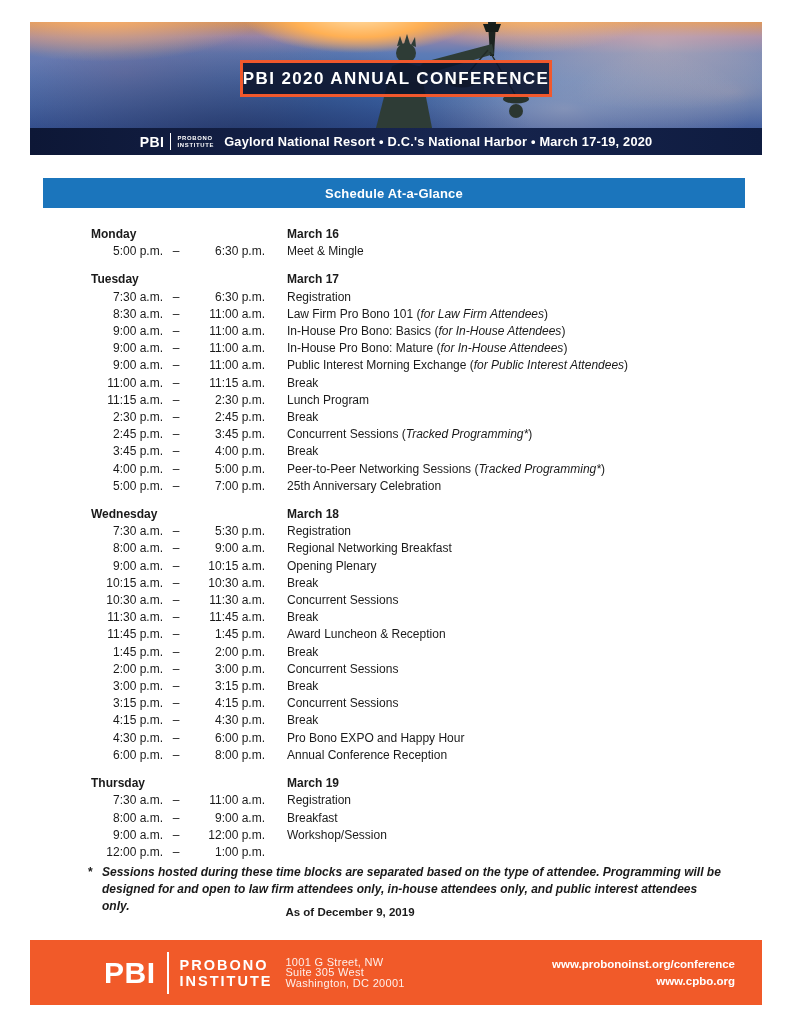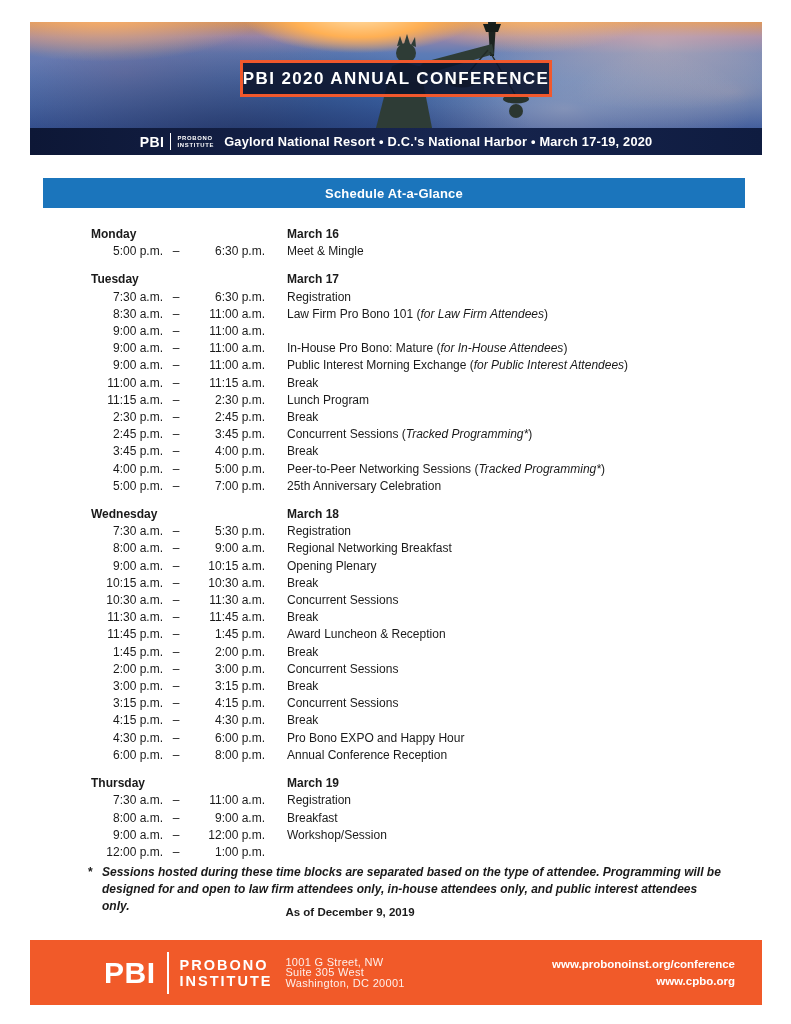--- a/index.html
+++ b/index.html
@@ -165,20 +165,21 @@
         <div class="srow">
           <div class="t start">8:30 a.m.</div>
           <div class="t dash">–</div>
           <div class="t end">11:00 a.m.</div>
           <div class="sess">Law Firm Pro Bono 101 (<i>for Law Firm Attendees</i>)</div>
         </div>
         <div class="srow">
           <div class="t start">9:00 a.m.</div>
           <div class="t dash">–</div>
           <div class="t end">11:00 a.m.</div>
+          <div class="sess">In-House Pro Bono: Basics (<i>for In-House Attendees</i>)</div>
         </div>
         <div class="srow">
           <div class="t start">9:00 a.m.</div>
           <div class="t dash">–</div>
           <div class="t end">11:00 a.m.</div>
           <div class="sess">In-House Pro Bono: Mature (<i>for In-House Attendees</i>)</div>
         </div>
         <div class="srow">
           <div class="t start">9:00 a.m.</div>
           <div class="t dash">–</div>

